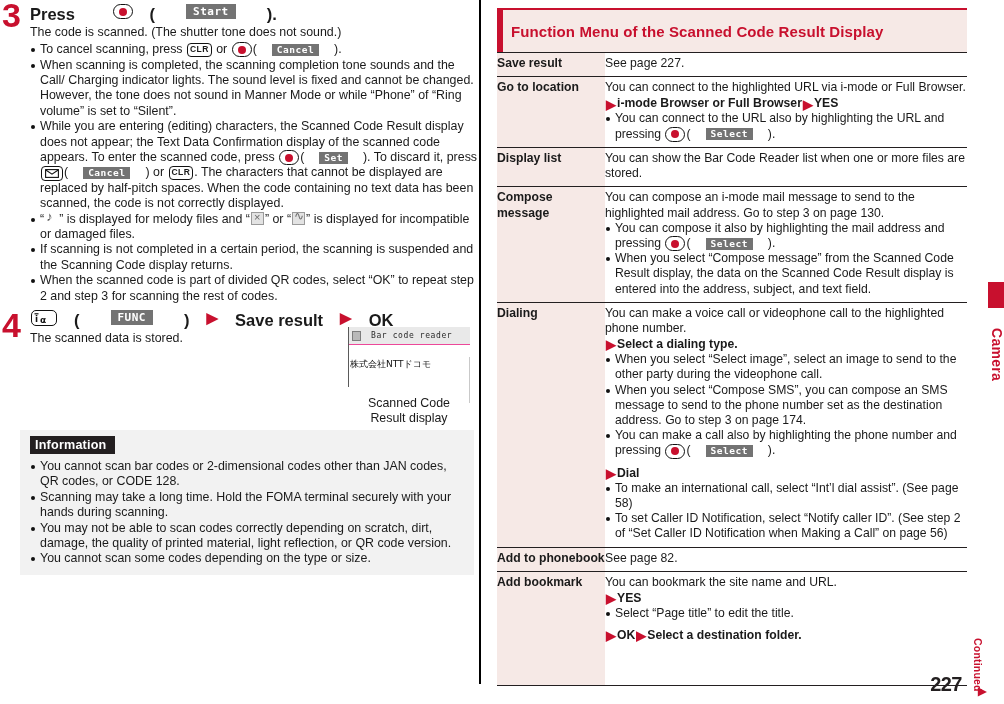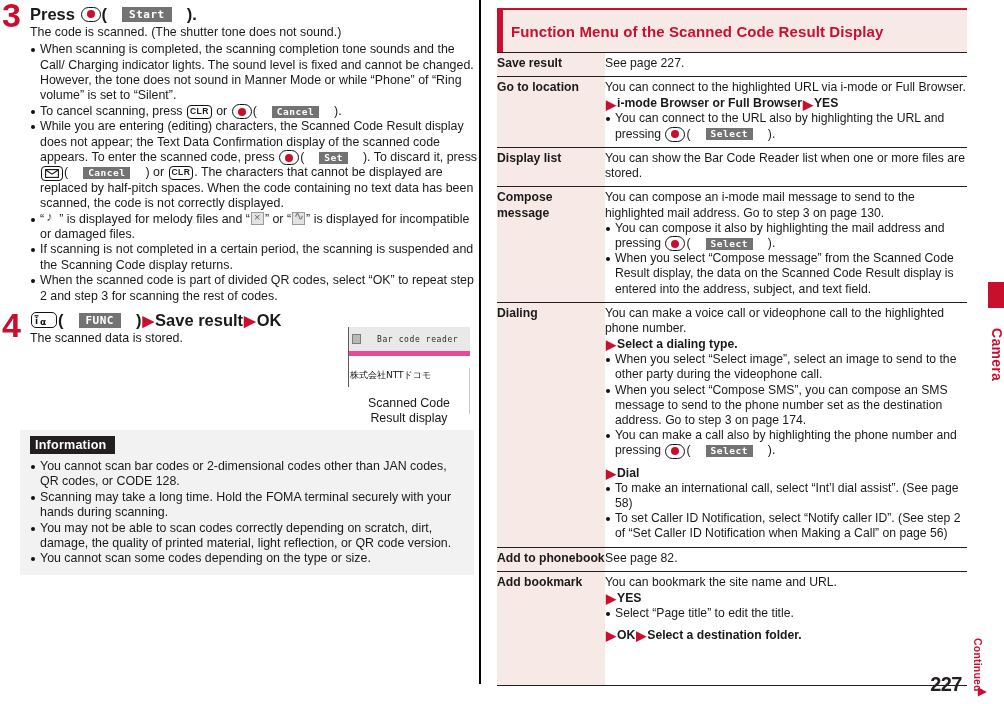--- a/index.html
+++ b/index.html
@@ -28,21 +28,21 @@
   .step-num{
     position:absolute;left:2px;top:0px;
     font-size:34px;font-weight:bold;line-height:30px;
     color:#c8102e;
     font-family:"Liberation Sans", sans-serif;
     letter-spacing:-1px;
   }
   .step-body{margin-left:30px;}
   .step-head{
     font-size:16.5px;font-weight:bold;line-height:20px;
-    display:flex;align-items:center;flex-wrap:wrap;gap:0px;
+    display:flex;align-items:flex-start;flex-wrap:wrap;gap:16px;
     margin-bottom:1px;
   }
   .step-sub{
     font-size:12.4px;line-height:15.2px;margin-top:1px;
   }
 
   
   .key-round{
     display:inline-flex;align-items:center;justify-content:center;
     width:20px;height:15px;border:1.4px solid #111;border-radius:8px;
@@ -122,22 +122,22 @@
   
   .figure{
     position:absolute;left:348px;top:327px;width:122px;
   }
   .phone-shot{
     width:122px;height:60px;background:#ffffff;
     border-left:1.5px solid #5a5a5a;
     box-sizing:border-box;position:relative;
   }
   .shot-title{
-    height:29px;background:#e9e9e9;border-bottom:5px solid #ec4899;
-    display:flex;align-items:center;gap:16px;padding-left:3px;
+    height:18px;background:#e9e9e9;border-bottom:1px solid #ec4899;
+    display:flex;align-items:center;gap:10px;padding-left:3px;
     box-sizing:border-box;
   }
   .shot-title .lock{
     width:7px;height:8px;background:#b9b9b9;border:1px solid #7d7d7d;
     display:block;
   }
   .shot-title span.t{
     font-family:"DejaVu Sans Mono", monospace;
     font-size:8px;color:#2a2a2a;letter-spacing:0.6px;
   }
@@ -253,29 +253,29 @@
           <span class="key-round">
               <span class="dot"></span>
             </span>
           <span>(</span>
           <span class="softkey">Start</span>
           <span>).</span>
         </div>
         <div class="step-sub">The code is scanned. (The shutter tone does not sound.)</div>
 
         <ul class="bl">
-          <li>When scanning is completed, the scanning completion tone sounds and the Call/ Charging indicator lights. The sound level is fixed and cannot be changed. However, the tone does not sound in Manner Mode or while “Phone” of “Ring volume” is set to “Silent”.</li>
           <li>
             <span>To cancel scanning, press</span>
             <span class="key-small">CLR</span>
             <span>or</span>
             <span class="key-round">
                 <span class="dot"></span>
               </span><span>(</span><span class="softkey sk-sm">Cancel</span><span>).</span>
           </li>
+          <li>When scanning is completed, the scanning completion tone sounds and the Call/ Charging indicator lights. The sound level is fixed and cannot be changed. However, the tone does not sound in Manner Mode or while “Phone” of “Ring volume” is set to “Silent”.</li>
           <li>
             <span>While you are entering (editing) characters, the Scanned Code Result display does not appear; the Text Data Confirmation display of the scanned code appears. To enter the scanned code, press</span>
             <span class="key-round">
                 <span class="dot"></span>
               </span><span>(</span><span class="softkey sk-sm">Set</span><span>). To discard it, press</span>
             <span class="key-mail">
               <svg width="14" height="9" viewBox="0 0 14 9">
                   <rect x="0.6" y="0.6" width="12.8" height="7.8" fill="none" stroke="#111" stroke-width="1.1"></rect>
                   <path d="M0.8 1 L7 5.2 L13.2 1" fill="none" stroke="#111" stroke-width="1.1"></path>
                 </svg>

